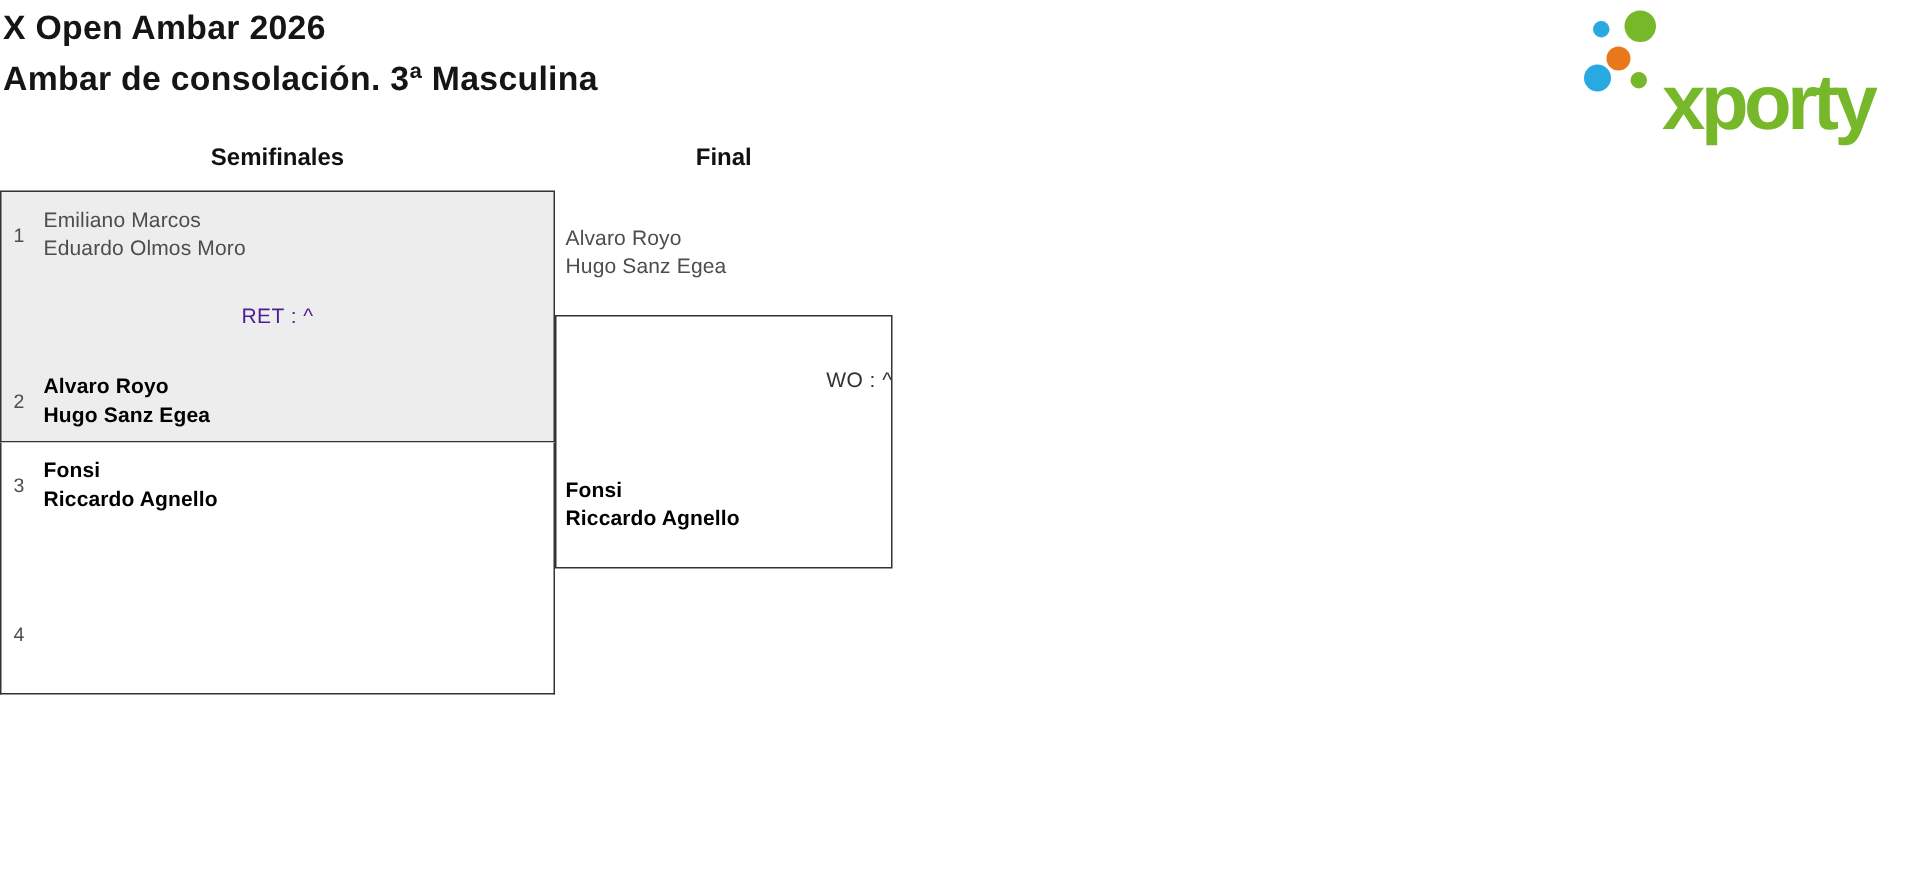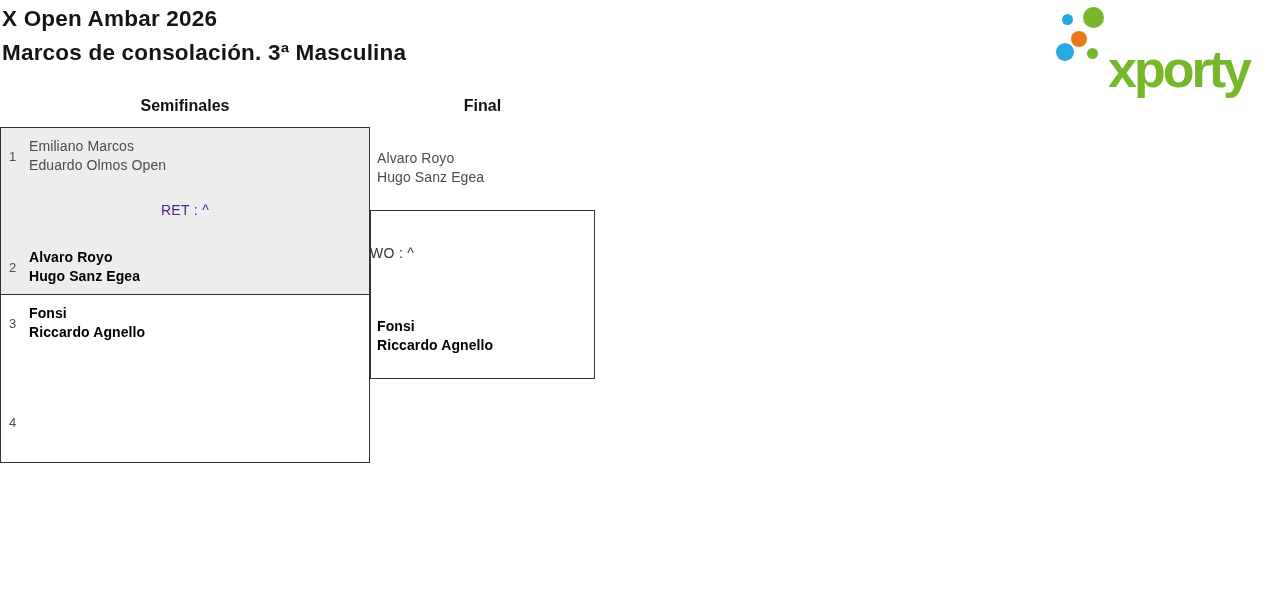--- a/index.html
+++ b/index.html
@@ -68,52 +68,52 @@
     border: 1.5px solid #333333; box-sizing: border-box; background: transparent;
   }
   .final-team { position: absolute; left: 377px; }
   .final-team .names {
     display: flex; flex-direction: column;
     font-size: 14px; line-height: 19px; color: #4d4d4d; letter-spacing: 0.1px;
   }
   .final-team-1 { top: 149px; }
   .final-team-2 { top: 317px; }
   .final-score {
-    position: absolute; left: 370px; width: 225px; top: 245px; text-align: left;
+    position: absolute; left: 370px; width: 225px; top: 245px; text-align: right;
     font-size: 14px; color: #333; letter-spacing: 0.3px;
   }
 </style>
 </head>
 <body>
 
 <div class="page">
 
   <div class="title">
     <div class="title-line">X Open Ambar 2026</div>
-    <div class="title-line">Marcos de consolación. 3ª Masculina</div>
+    <div class="title-line">Ambar de consolación. 3ª Masculina</div>
   </div>
 
   <div class="logo">
     <span class="dot dot-blue-small"></span>
     <span class="dot dot-green-big"></span>
     <span class="dot dot-orange"></span>
     <span class="dot dot-blue-big"></span>
     <span class="dot dot-green-small"></span>
     <span class="logo-text">xporty</span>
   </div>
 
   <div class="round-label round-label-sf">Semifinales</div>
   <div class="round-label round-label-final">Final</div>
 
   <div class="match-box match-1">
     <div class="team-row team-top">
       <span class="seed">1</span>
       <span class="names">
         <span>Emiliano Marcos</span>
-        <span>Eduardo Olmos Open</span>
+        <span>Eduardo Olmos Moro</span>
       </span>
     </div>
     <div class="score">RET : ^</div>
     <div class="team-row team-bottom winner">
       <span class="seed">2</span>
       <span class="names">
         <span>Alvaro Royo</span>
         <span>Hugo Sanz Egea</span>
       </span>
     </div>

